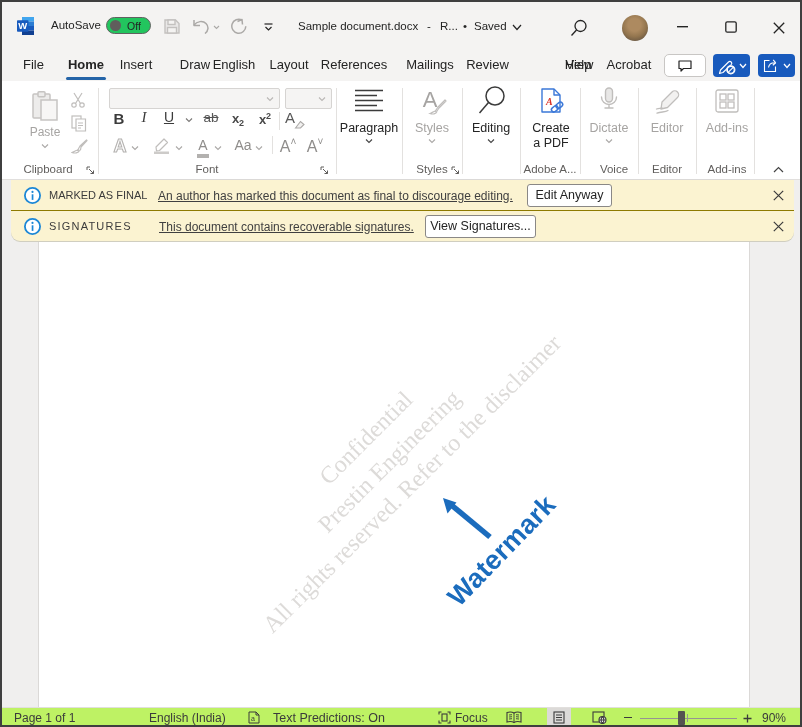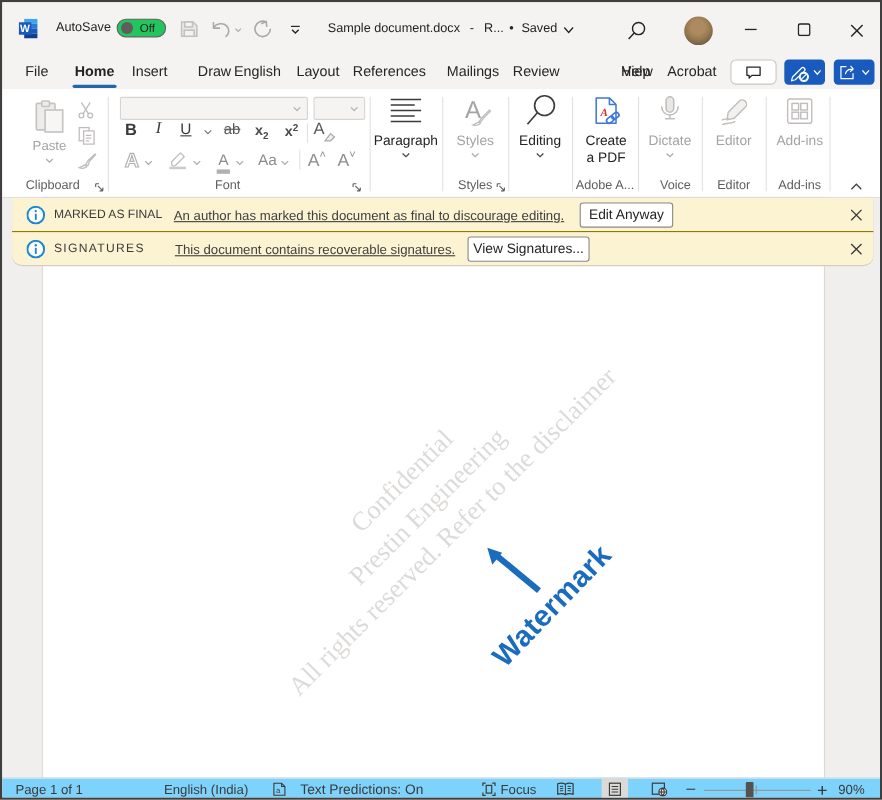--- a/index.html
+++ b/index.html
@@ -340,21 +340,21 @@
       <circle cx="8.5" cy="4.9" r="1.1" fill="#1C87D6"></circle>
     </svg>
     <div class="abs" style="left:38px;top:40px;font-size:11px;color:#3b3b3b;letter-spacing:1.2px;">SIGNATURES</div>
     <div class="abs" style="left:414px;top:35px;width:111px;height:23px;background:#fff;border:1px solid #8A8886;border-radius:3px;text-align:center;font-size:12.5px;color:#242424;line-height:21px;">View Signatures...</div>
     <div class="abs" style="left:148px;top:39.5px;font-size:12px;color:#404040;text-decoration:underline;">This document contains recoverable signatures.</div>
     <svg class="abs" style="left:762px;top:41px;" width="11" height="11" viewBox="0 0 11 11" fill="none" stroke="#3b3b3b" stroke-width="1.2">
         <path d="M0.8 0.8 L10.2 10.2 M10.2 0.8 L0.8 10.2"></path>
       </svg>
   </div>
 
-  <div class="abs" id="statusbar" style="left:0;top:705px;width:798px;height:18px;background:#7dd3fc;border-top:1px solid #E1DFDD;font-size:12px;color:#3b3b3b;">
+  <div class="abs" id="statusbar" style="left:0;top:705px;width:798px;height:18px;background:#bef264;border-top:1px solid #E1DFDD;font-size:12px;color:#3b3b3b;">
     <div class="abs" style="left:12px;top:3px;">Page 1 of 1</div>
     <div class="abs" style="left:87px;top:3px;margin-top:48px;">4 words</div>
     <div class="abs" style="left:147px;top:3px;">English (India)</div>
     <svg class="abs" style="left:246px;top:3px;" width="12" height="13" viewBox="0 0 12 13" fill="none" stroke="#3b3b3b" stroke-width="1">
       <path d="M1 1 H8 L11 4 V12 H1 Z"></path>
         <path d="M8 1 V4 H11"></path>
       <text x="3" y="10" font-size="7" fill="#3b3b3b" stroke="none" font-family="Liberation Sans">a</text>
     </svg>
     <div class="abs" style="left:271px;top:3px;font-size:12.5px;">Text Predictions: On</div>
 

